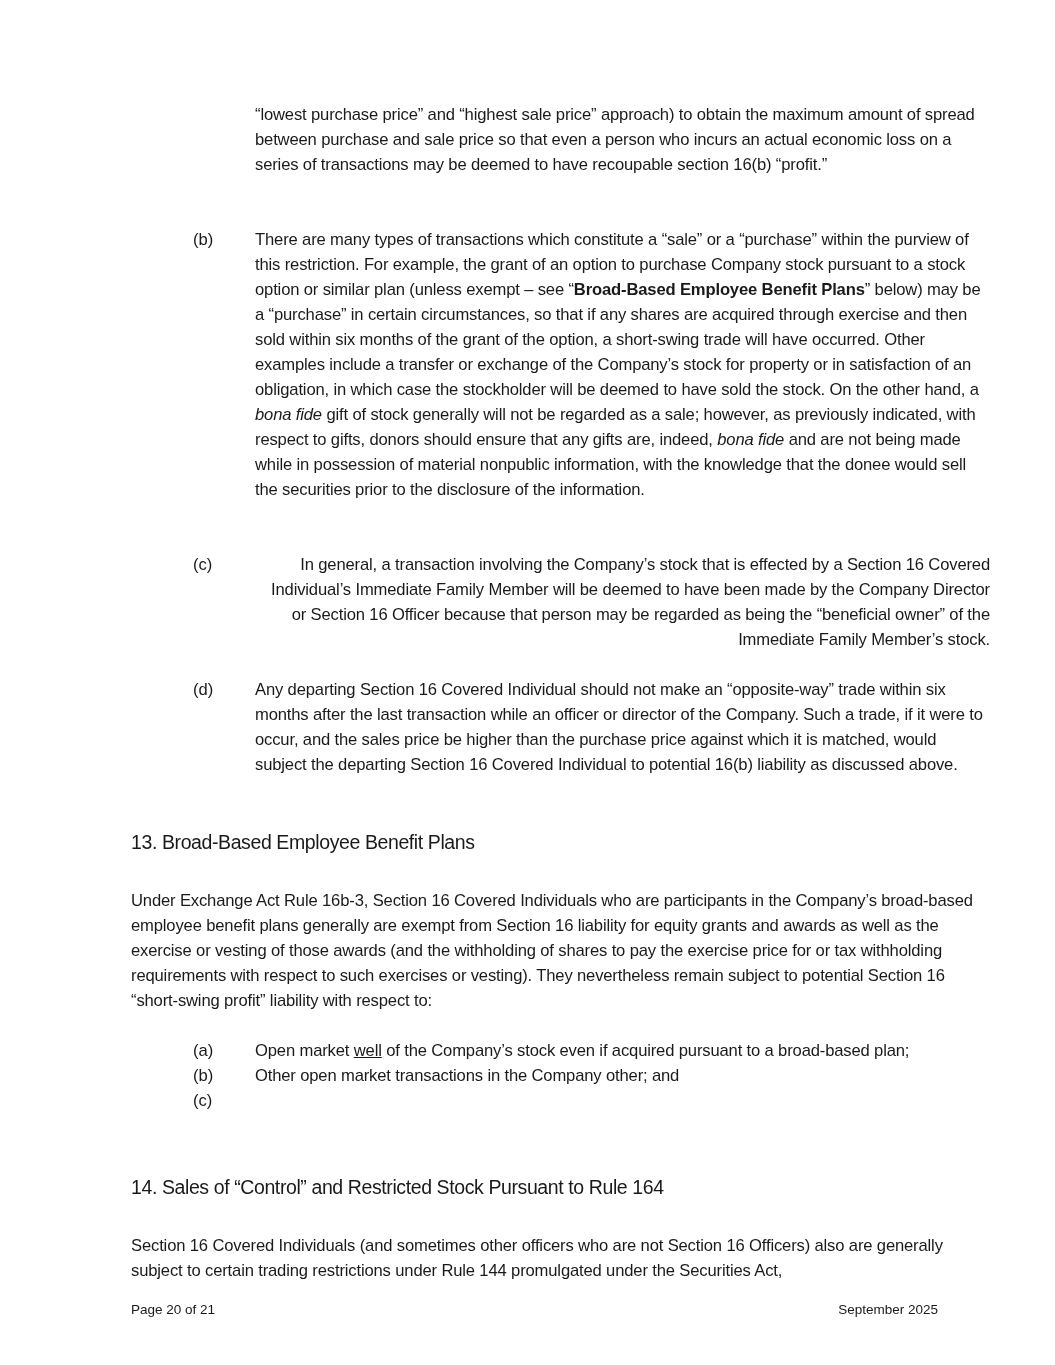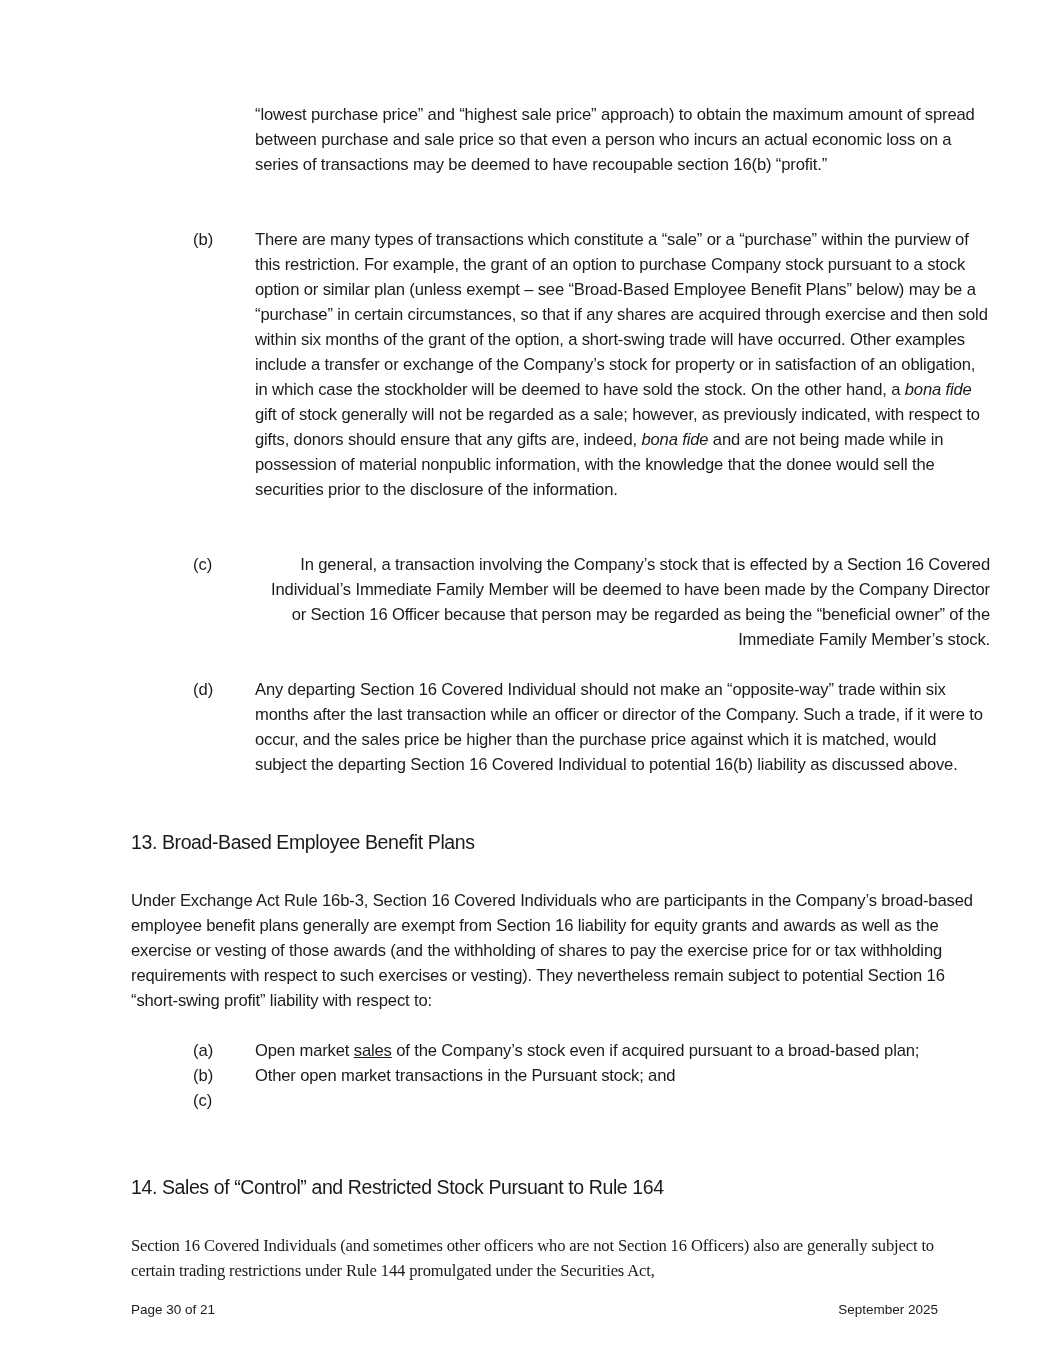--- a/index.html
+++ b/index.html
@@ -35,21 +35,21 @@
       line-height: 25px;
     }
     .heading {
       position: absolute;
       font-size: 19.5px;
       font-weight: normal;
       letter-spacing: -0.4px;
       margin: 0;
       line-height: 26px;
     }
-    b { font-weight: normal; }
+    b { font-weight: bold; }
     i { font-style: italic; }
     u { text-decoration: underline; }
     .footer {
       position: absolute;
       font-size: 13.5px;
       line-height: 18px;
       top: 1285px;
     }
   </style>
 </head>
@@ -66,27 +66,27 @@
   <p class="para" style="left:223px; top:536px; width:735px;text-align:right;">In general, a transaction involving the Company’s stock that is effected by a Section 16 Covered Individual’s Immediate Family Member will be deemed to have been made by the Company Director or Section 16 Officer because that person may be regarded as being the “beneficial owner” of the Immediate Family Member’s stock.</p>
 
   <span class="item-label" style="left:161px; top:661px;">(d)</span>
   <p class="para" style="left:223px; top:661px; width:735px;">Any departing Section 16 Covered Individual should not make an “opposite-way” trade within six months after the last transaction while an officer or director of the Company. Such a trade, if it were to occur, and the sales price be higher than the purchase price against which it is matched, would subject the departing Section 16 Covered Individual to potential 16(b) liability as discussed above.</p>
 
   <h2 class="heading" style="left:99px; top:813px;">13. Broad-Based Employee Benefit Plans</h2>
 
   <p class="para" style="left:99px; top:872px; width:860px;">Under Exchange Act Rule 16b-3, Section 16 Covered Individuals who are participants in the Company’s broad-based employee benefit plans generally are exempt from Section 16 liability for equity grants and awards as well as the exercise or vesting of those awards (and the withholding of shares to pay the exercise price for or tax withholding requirements with respect to such exercises or vesting).  They nevertheless remain subject to potential Section 16 “short-swing profit” liability with respect to:</p>
 
   <span class="item-label" style="left:161px; top:1022px;">(a)</span>
-  <p class="para" style="left:223px; top:1022px; width:760px; white-space:nowrap;"><span>Open market </span><u>sales</u><span> of the Company’s stock even if acquired pursuant to a broad-based plan;</span></p>
+  <p class="para" style="left:223px; top:1022px; width:760px; white-space:nowrap;"><span>Open market </span><u>well</u><span> of the Company’s stock even if acquired pursuant to a broad-based plan;</span></p>
 
   <span class="item-label" style="left:161px; top:1047px;">(b)</span>
-  <p class="para" style="left:223px; top:1047px; width:760px;">Other open market transactions in the Pursuant stock; and</p>
+  <p class="para" style="left:223px; top:1047px; width:760px;">Other open market transactions in the Company other; and</p>
 
   <span class="item-label" style="left:161px; top:1072px;">(c)</span>
 
   <h2 class="heading" style="left:99px; top:1158px;">14. Sales of “Control” and Restricted Stock Pursuant to Rule 164</h2>
 
-  <p class="para" style="left:99px; top:1217px; width:830px;font-family:Liberation Serif, serif;">Section 16 Covered Individuals (and sometimes other officers who are not Section 16 Officers) also are generally subject to certain trading restrictions under Rule 144 promulgated under the Securities Act,</p>
+  <p class="para" style="left:99px; top:1217px; width:830px;">Section 16 Covered Individuals (and sometimes other officers who are not Section 16 Officers) also are generally subject to certain trading restrictions under Rule 144 promulgated under the Securities Act,</p>
 
-  <span class="footer" style="left:99px;">Page 30 of 21</span>
+  <span class="footer" style="left:99px;">Page 20 of 21</span>
   <span class="footer" style="right:149px;">September 2025</span>
 
 </div>
 
 </body></html>

